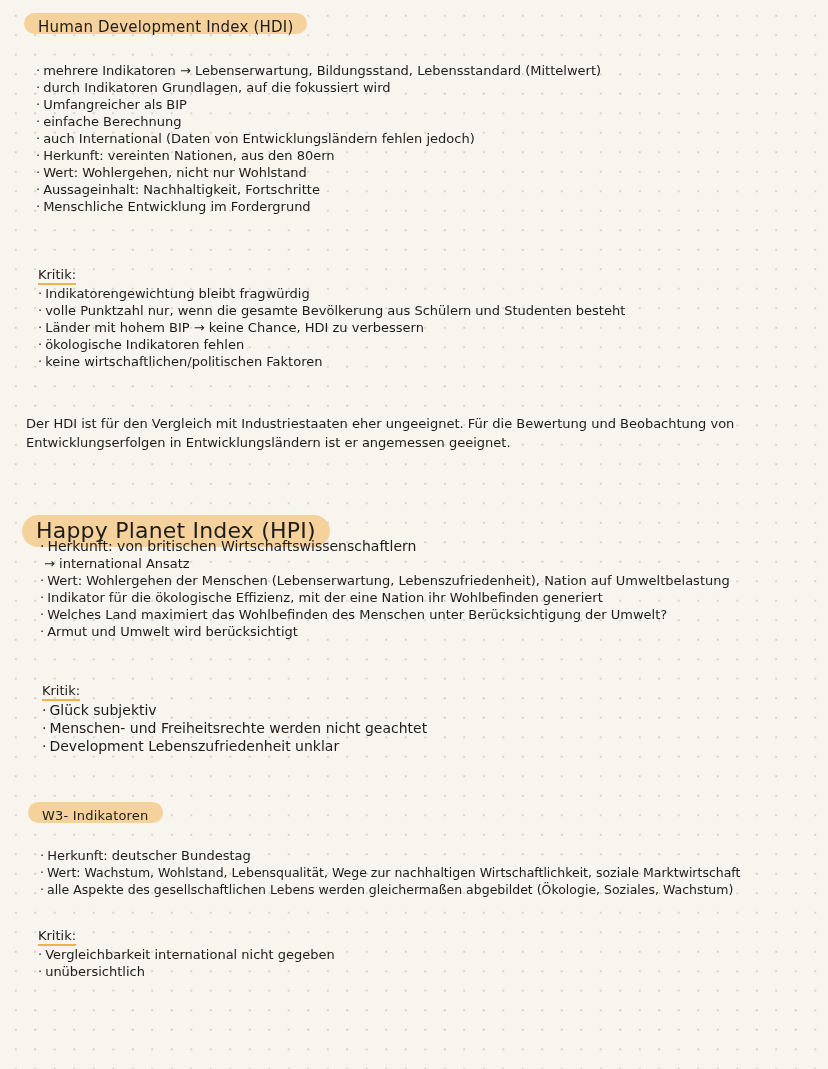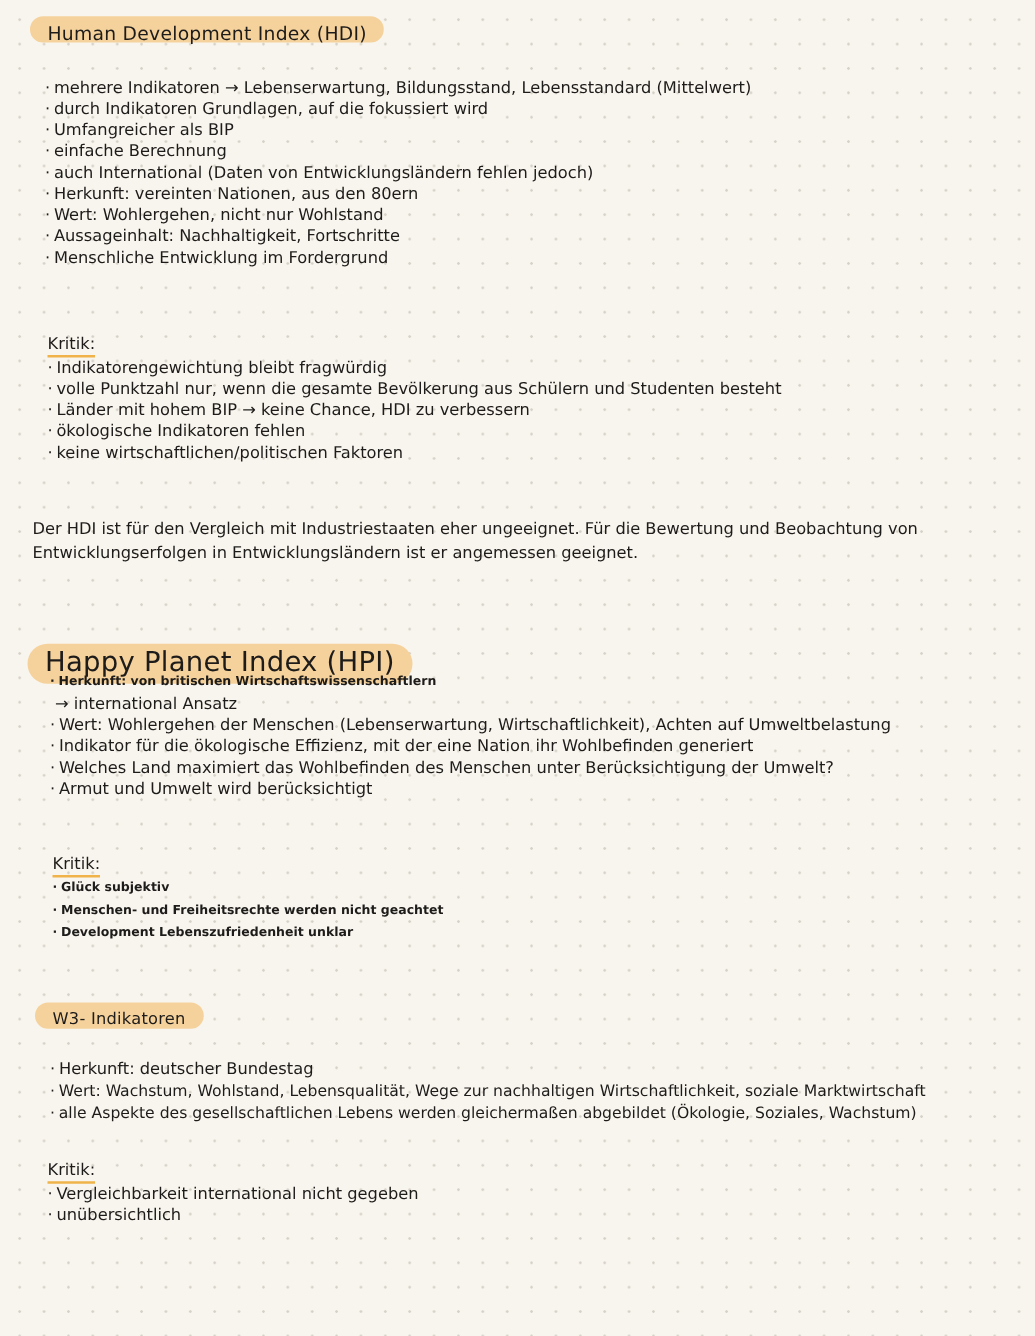--- a/index.html
+++ b/index.html
@@ -27,21 +27,21 @@
     letter-spacing: 0.2px;
   }
   .pill.big { font-size: 22px; height: 32px; line-height: 32px; border-radius: 16px; margin-top: 28px; }
   .block { position: absolute; left: 0; right: 0; }
   .line {
     font-size: 13px;
     height: 17px;
     line-height: 17px;
     white-space: nowrap;
   }
-  .line.big { font-size: 10px; height: 18px; line-height: 18px; font-weight: bold; }
+  .line.big { font-size: 14px; height: 18px; line-height: 18px; }
   .bullet::before { content: "·"; margin-right: 3px; }
   .kritik {
     display: inline-block;
     font-size: 13px;
     line-height: 17px;
     border-bottom: 2px solid #f0b34a;
     margin-bottom: 0;
   }
   .para {
     position: absolute;
@@ -79,21 +79,21 @@
     <div class="line bullet">keine wirtschaftlichen/politischen Faktoren</div>
   </div>
 
   <div class="para" style="top:414px;">Der HDI ist für den Vergleich mit Industriestaaten eher ungeeignet. Für die Bewertung und Beobachtung von Entwicklungserfolgen in Entwicklungsländern ist er angemessen geeignet.</div>
 
   <div class="pill big" style="left:22px; top:487px;">Happy Planet Index (HPI)</div>
 
   <div class="block" style="top:537px; left:40px;">
     <div class="line big bullet">Herkunft: von britischen Wirtschaftswissenschaftlern</div>
     <div class="line" style="padding-left:4px;">→ international Ansatz</div>
-    <div class="line bullet">Wert: Wohlergehen der Menschen (Lebenserwartung, Wirtschaftlichkeit), Achten auf Umweltbelastung</div>
+    <div class="line bullet">Wert: Wohlergehen der Menschen (Lebenserwartung, Lebenszufriedenheit), Nation auf Umweltbelastung</div>
     <div class="line bullet">Indikator für die ökologische Effizienz, mit der eine Nation ihr Wohlbefinden generiert</div>
     <div class="line bullet">Welches Land maximiert das Wohlbefinden des Menschen unter Berücksichtigung der Umwelt?</div>
     <div class="line bullet">Armut und Umwelt wird berücksichtigt</div>
   </div>
 
   <div class="block" style="top:680px; left:42px;">
     <span class="kritik">Kritik:</span>
     <div class="line big bullet">Glück subjektiv</div>
     <div class="line big bullet">Menschen- und Freiheitsrechte werden nicht geachtet</div>
     <div class="line big bullet">Development Lebenszufriedenheit unklar</div>

